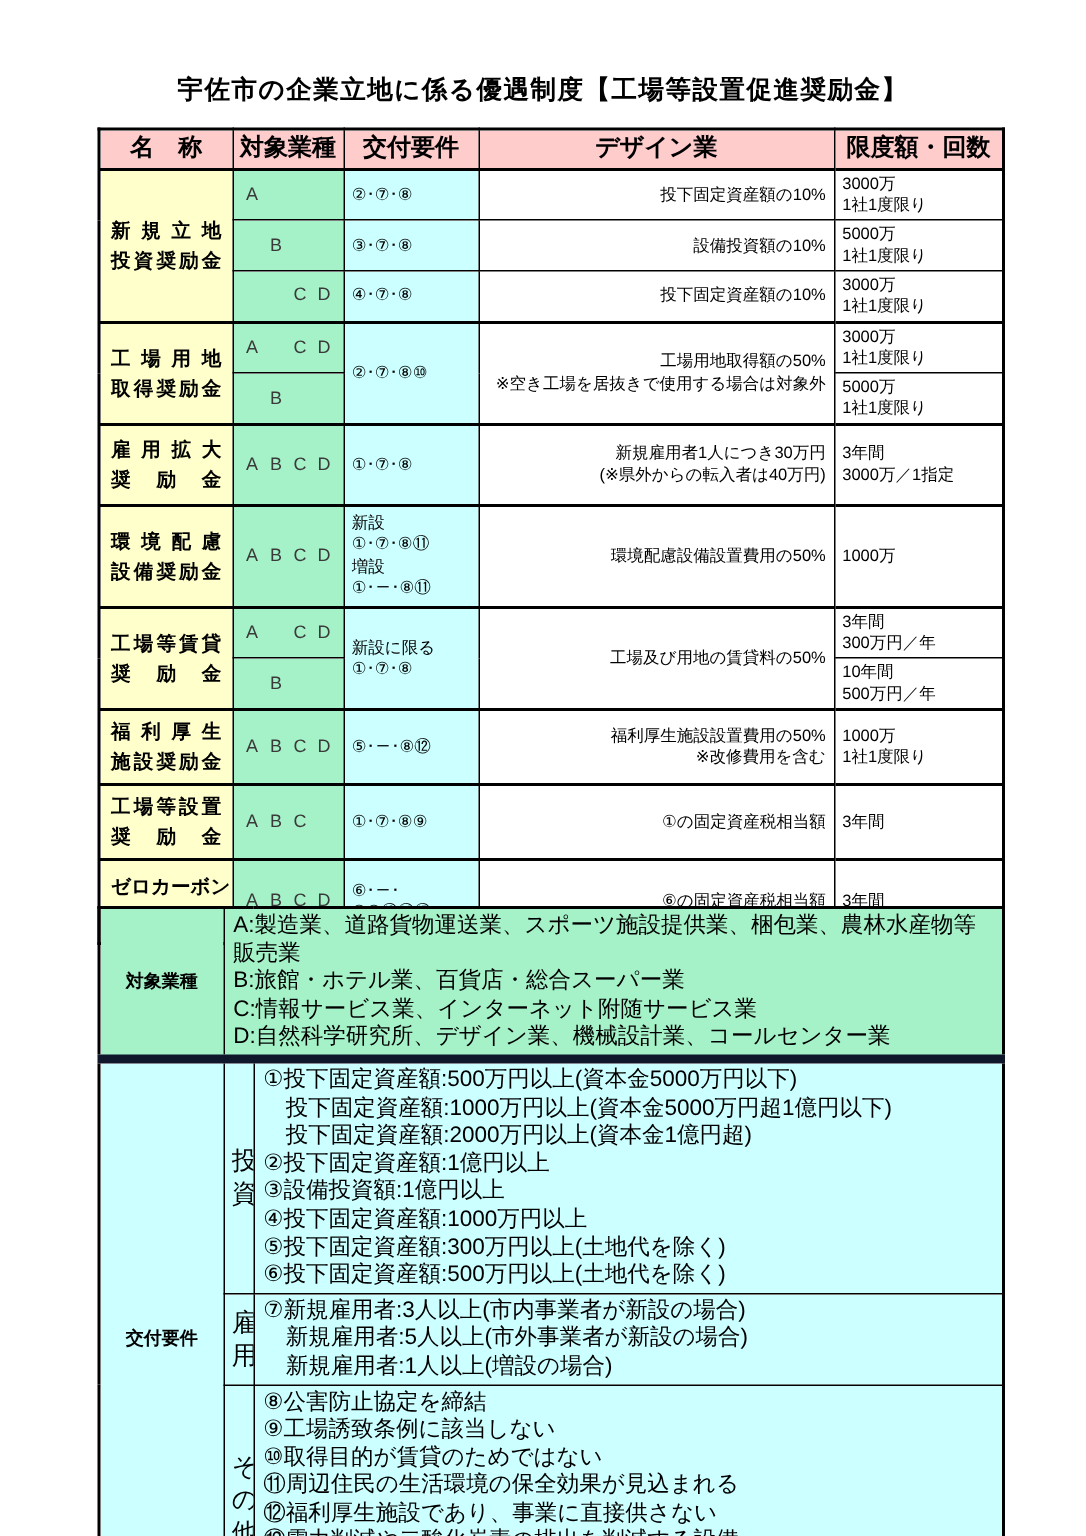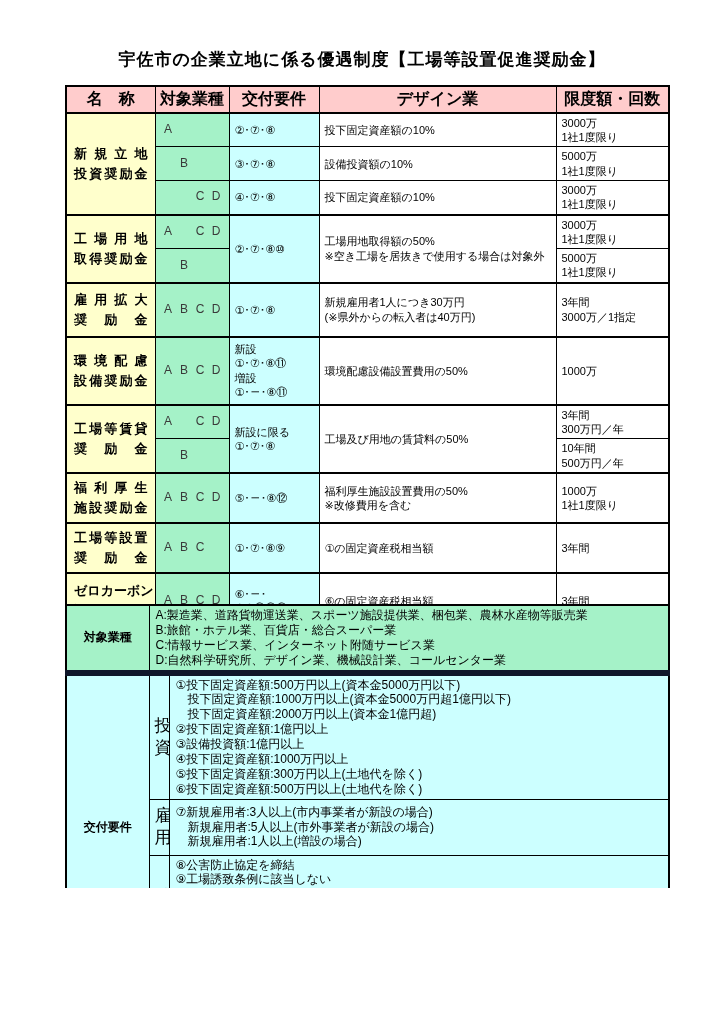--- a/index.html
+++ b/index.html
@@ -1,53 +1,53 @@
 <!DOCTYPE html>
 <html><head>
 <meta charset="utf-8">
 <style>
   html,body{margin:0;padding:0;}
   body{
     width:724px;height:1024px;background:#ffffff;
     font-family:"Liberation Sans","DejaVu Sans",sans-serif;color:#000;
   }
-  .page{position:relative;width:724px;height:888px;overflow:hidden;background:#ffffff;}
+  .page{position:relative;width:724px;height:1024px;overflow:hidden;background:#ffffff;}
   .doc-title{
     position:absolute;top:48px;left:0;width:100%;text-align:center;
     font-size:17px;font-weight:bold;letter-spacing:1px;
   }
   table{border-collapse:collapse;table-layout:fixed;}
 
   
   .main-table{position:absolute;left:65px;top:85px;width:603px;border:2px solid #000;}
   .main-table th,.main-table td{
     border:1px solid #000;padding:2px 5px;vertical-align:middle;
     font-size:11px;line-height:1.3;overflow:hidden;
   }
   .main-table th{background:#FFCCCC;font-size:16px;font-weight:bold;padding:2px 1px;text-align:center;}
   tr.sub > td{border-top:1px solid #8f9e96;}
   tr.grp > td{border-top:2px solid #000;}
   td.name{background:#FFFFCC;font-weight:bold;font-size:13px;padding:2px 7px;}
   td.ind{background:#A5F2C8;color:#3a3a3a;font-size:12px;padding:2px 0;}
   td.req{background:#CCFFFF;white-space:pre-line;}
-  td.content{background:#ffffff;white-space:pre-line;}
+  td.content{background:#ffffff;white-space:pre-line;text-align:right;}
   td.limit{background:#ffffff;white-space:pre-line;}
   .slots{display:flex;justify-content:space-between;padding:0 6px;}
   .slots span{width:13px;text-align:center;display:inline-block;}
   .spread{display:flex;justify-content:space-between;line-height:1.55;}
 
   
   .legend-table{position:absolute;left:65px;top:604px;width:603px;border:2px solid #000;}
   .legend-table td{border:1px solid #000;vertical-align:middle;overflow:hidden;}
   tr.ind-row > td{background:#A5F2C8;}
   tr.req-row > td{background:#CCFFFF;}
   tr.req-first > td{border-top:6px solid #0f172a;}
   .l-label{font-weight:bold;font-size:12px;text-align:center;padding:2px;}
   .l-sub{font-size:17px;text-align:center;word-break:break-all;line-height:1.3;padding:0 5px;}
-  .l-content{white-space:pre-line;font-size:12px;line-height:1.24;padding:2px 6px;text-align:left;}
+  .l-content{white-space:pre-line;font-size:15px;line-height:1.24;padding:2px 6px;text-align:left;}
 
   
   .note-box{
     position:absolute;left:443px;top:738px;width:225px;height:205px;
     box-sizing:border-box;background:#ffffff;border:2px solid #000;
     padding:12px 8px 6px 8px;font-size:12px;line-height:1.33;
   }
   .note-box p{margin:0 0 14px 0;}
 </style>
 </head>

